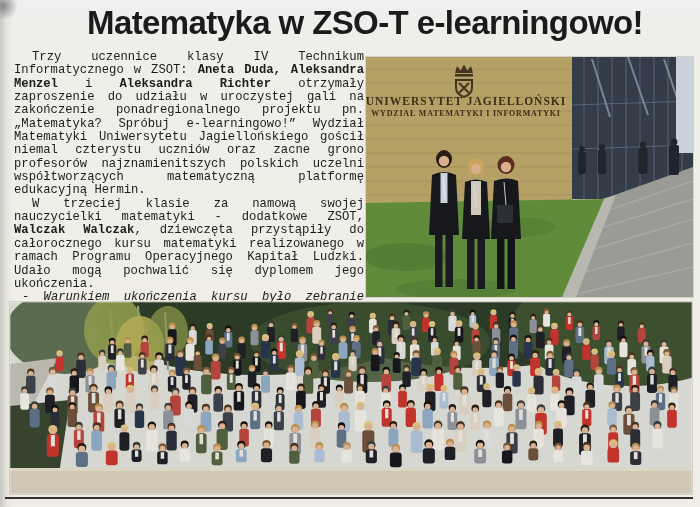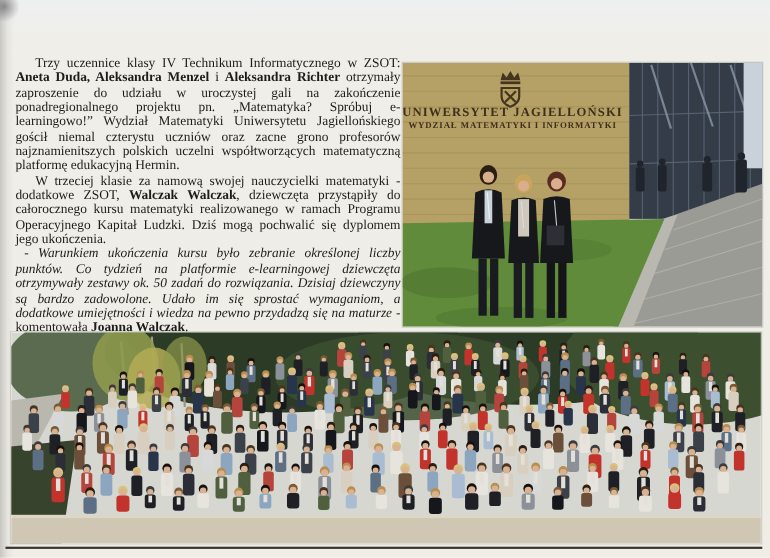--- a/index.html
+++ b/index.html
@@ -22,21 +22,21 @@
     font-size:33px;letter-spacing:-0.6px;
     color:#1b1b1d;
     margin:0;
   }
   .article-text{
     position:absolute;left:14px;top:51px;width:350px;
     font-size:12.2px;line-height:13.35px;
     color:#1d1c1a;
     text-align:justify;
   }
-  .article-text p{margin:0;}
+  .article-text p{margin:0;font-family:Liberation Mono, monospace;}
   .p-indent{text-indent:18px;}
   .p-quote{text-indent:8px;}
   .seg-bold{font-weight:bold;}
   .seg-italic{font-style:italic;}
   .photo-top{
     position:absolute;left:366px;top:57px;width:327px;height:240px;
     box-shadow:0 0 0 1px rgba(120,120,110,.25);
   }
   .photo-group{
     position:absolute;left:10px;top:302px;width:682px;height:192px;
@@ -46,24 +46,25 @@
     position:absolute;left:5px;top:497px;width:688px;height:2px;
     background:#343434;
   }
   svg{display:block;}
 </style>
 </head>
 <body>
 
 <div class="page">
 
+  <h1 class="title">Matematyka w ZSO-T e-learningowo!</h1>
 
   <div class="article-text">
     <p class="p-indent"><span>Trzy uczennice klasy IV Technikum Informatycznego w ZSOT: </span><span class="seg-bold">Aneta Duda, Aleksandra Menzel</span><span> i </span><span class="seg-bold">Aleksandra Richter</span><span> otrzymały zaproszenie do udziału w uroczystej gali na zakończenie ponadregionalnego projektu pn. „Matematyka? Spróbuj e-learningowo!” Wydział Matematyki Uniwersytetu Jagiellońskiego gościł niemal czterystu uczniów oraz zacne grono profesorów najznamienitszych polskich uczelni współtworzących matematyczną platformę edukacyjną Hermin.</span></p>
-    <p class="p-indent"><span>W trzeciej klasie za namową swojej nauczycielki matematyki - dodatkowe ZSOT, </span><span class="seg-bold">Walczak Walczak</span><span>, dziewczęta przystąpiły do całorocznego kursu matematyki realizowanego w ramach Programu Operacyjnego Kapitał Ludzki. Dziś mogą pochwalić się dyplomem jego ukończenia.</span></p>
+    <p class="p-indent"><span>W trzeciej klasie za namową swojej nauczycielki matematyki - dodatkowe ZSOT, </span><span class="seg-bold">Walczak Walczak</span><span>, dziewczęta przystąpiły do całorocznego kursu matematyki realizowanego w ramach Programu Operacyjnego Kapitał Ludzki. Udało mogą pochwalić się dyplomem jego ukończenia.</span></p>
     <p class="p-quote"><span class="seg-italic">- Warunkiem ukończenia kursu było zebranie określonej liczby punktów. Co tydzień na platformie e-learningowej dziewczęta otrzymywały zestawy ok. 50 zadań do rozwiązania. Dzisiaj dziewczyny są bardzo zadowolone. Udało im się sprostać wymaganiom, a dodatkowe umiejętności i wiedza na pewno przydadzą się na maturze</span><span> - komentowała </span><span class="seg-bold">Joanna Walczak</span><span>.</span></p>
   </div>
 
   <div class="photo-top">
     <svg width="327" height="240" viewBox="0 0 327 240">
 
       <rect x="0" y="0" width="206" height="150" fill="#b5a166"></rect>
       <g stroke="rgba(60,45,15,0.10)" stroke-width="1">
         <line x1="0" y1="12" x2="206" y2="12"></line>
           <line x1="0" y1="26" x2="206" y2="26"></line>

